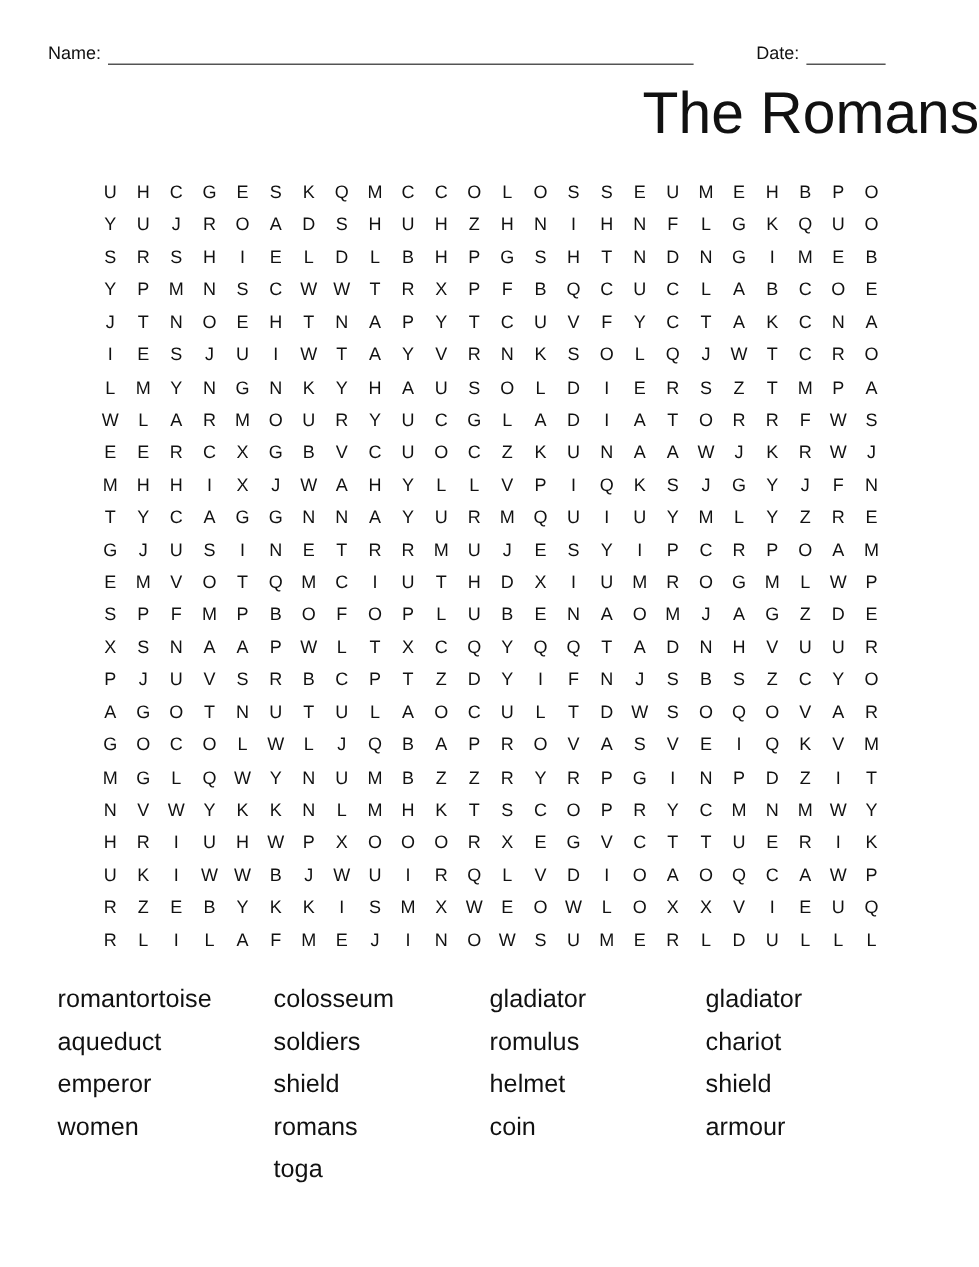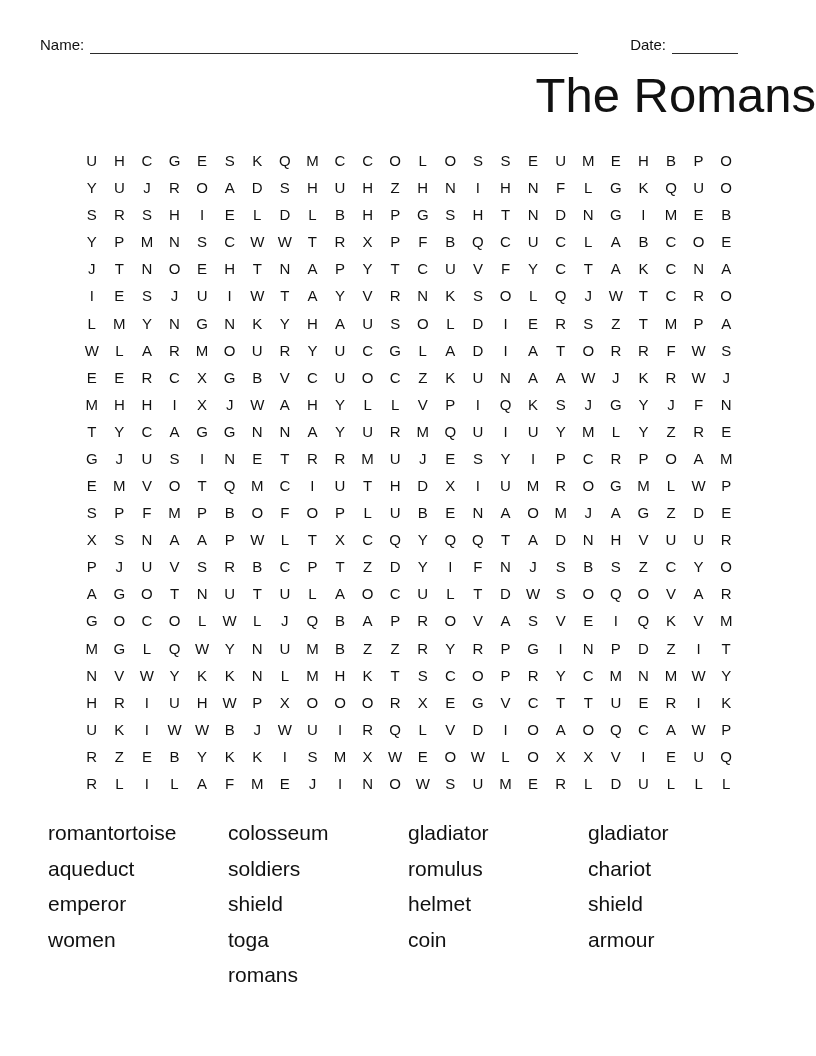--- a/index.html
+++ b/index.html
@@ -668,22 +668,22 @@
       <div class="word-col">
         <div class="word">romantortoise</div>
         <div class="word">aqueduct</div>
         <div class="word">emperor</div>
         <div class="word">women</div>
       </div>
       <div class="word-col">
         <div class="word">colosseum</div>
         <div class="word">soldiers</div>
         <div class="word">shield</div>
+        <div class="word">romans</div>
         <div class="word">toga</div>
-        <div class="word">romans</div>
       </div>
       <div class="word-col">
         <div class="word">gladiator</div>
         <div class="word">romulus</div>
         <div class="word">helmet</div>
         <div class="word">coin</div>
       </div>
       <div class="word-col">
         <div class="word">gladiator</div>
         <div class="word">chariot</div>

